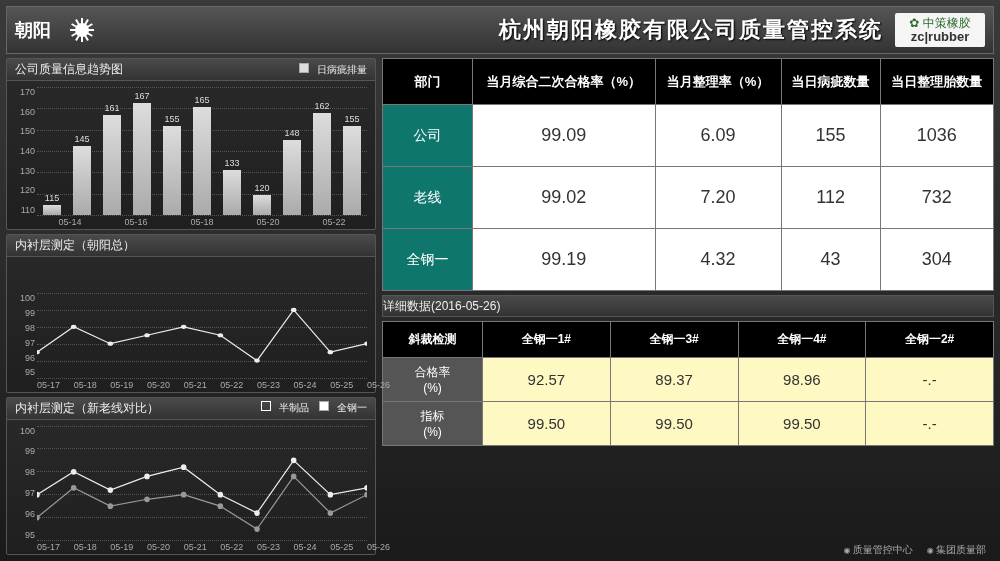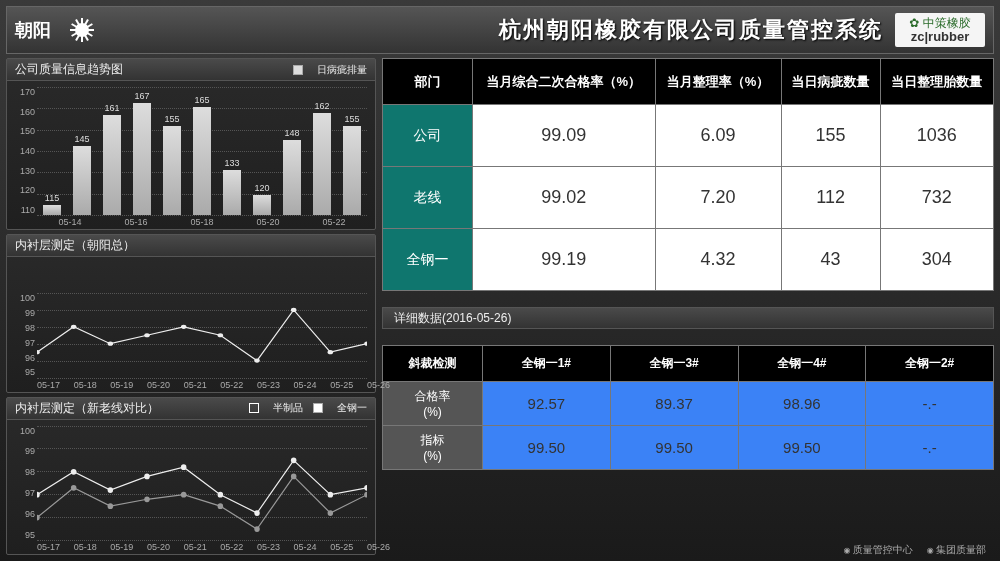--- a/index.html
+++ b/index.html
@@ -28,58 +28,58 @@
   .sunrise { width:50px; height:28px; position:relative; }
   .sunrise .sun { position:absolute; left:50%; top:50%; transform:translate(-50%,-50%); width:14px; height:14px; background:#fff; border-radius:50%; }
   .sunrise .rays { position:absolute; inset:0; }
   .ray { position:absolute; left:50%; top:50%; width:2px; height:12px; background:#fff; transform-origin:50% 100%; }
   .title { flex:1; text-align:right; color:#fff; font-size:22px; font-weight:bold; letter-spacing:2px; text-shadow:1px 1px 2px #000;}
   .logo-right { width:90px; height:34px; background:#f5f5f5; display:flex; flex-direction:column; align-items:center; justify-content:center; border-radius:2px; }
   .logo-right .tree { font-size:12px; color:#2a6b2a; line-height:1; }
   .logo-right .txt { font-size:13px; font-weight:bold; color:#333; }
   .body { flex:1; display:flex; gap:6px; margin-top:4px; min-height:0;}
   .left { width:370px; display:flex; flex-direction:column; gap:4px;}
-  .right { flex:1; display:flex; flex-direction:column; gap:16px;}
+  .right { flex:1; display:flex; flex-direction:column; gap:4px;}
   .panel {
     background: linear-gradient(#2a2a2a, #1f1f1f);
     border: 1px solid #555;
     border-radius: 2px;
     display:flex; flex-direction:column;
   }
   .panel-head {
     height:22px; background:linear-gradient(#4a4a4a,#333);
     display:flex; align-items:center; justify-content:space-between;
     padding:0 8px; font-size:12px; color:#eee;
     border-bottom:1px solid #555;
   }
   .legend { display:flex; gap:10px; font-size:10px;}
-  .legend-item { display:flex; align-items:center; gap:14px;}
+  .legend-item { display:flex; gap:8px;}
   .swatch { width:10px; height:10px; border:1px solid #aaa; display:inline-block;}
   .chart-area { flex:1; padding:6px 8px 2px 30px; position:relative;}
   .yaxis { position:absolute; left:2px; top:6px; bottom:14px; width:26px; display:flex; flex-direction:column; justify-content:space-between; font-size:9px; color:#aaa; text-align:right;}
   .grid { position:absolute; left:30px; right:8px; top:6px; bottom:14px; }
   .gridline { position:absolute; left:0; right:0; border-top:1px dotted #555; }
   .bars { position:absolute; left:30px; right:8px; top:6px; bottom:14px; display:flex; align-items:flex-end; justify-content:space-around;}
   .bar { width:18px; background:linear-gradient(#ddd,#aaa); position:relative;}
   .bar .lbl { position:absolute; top:-12px; left:50%; transform:translateX(-50%); font-size:9px; color:#ddd;}
   .xaxis { position:absolute; left:30px; right:8px; bottom:0; height:12px; display:flex; justify-content:space-around; font-size:9px; color:#aaa;}
   .xaxis.line { justify-content:space-between; }
   .xaxis.line span { width:0; white-space:nowrap; text-align:center; transform:translateX(-50%);}
   .xaxis.line span:first-child { transform:translateX(0);}
   .xaxis.line span:last-child { transform:translateX(-100%);}
   svg.linechart { position:absolute; left:30px; right:8px; top:6px; bottom:14px; width:calc(100% - 38px); height:calc(100% - 20px);}
   
   table { width:100%; border-collapse:collapse; }
   th, td { border:1px solid #777; text-align:center; vertical-align:middle; }
   .top-table th { background:#000; color:#fff; font-size:13px; height:46px; padding:4px 6px;}
   .top-table td { background:#fff; color:#333; font-size:18px; height:62px;}
   .top-table td.dept { background:#0f766e; color:#fff; font-size:14px;}
-  .sub-head { height:22px; background:linear-gradient(#4a4a4a,#333); border:1px solid #555; display:flex; align-items:center; padding:0 11px; font-size:12px; color:#eee;}
+  .sub-head { height:22px; background:linear-gradient(#4a4a4a,#333); border:1px solid #555; display:flex; align-items:center; padding:0 0; font-size:12px; color:#eee;}
   .detail-table th { background:#000; color:#fff; font-size:12px; height:36px; padding:2px;}
-  .detail-table td { background:#3b82f6; color:#333; font-size:15px; height:44px;}
+  .detail-table td { background:#fef9c3; color:#333; font-size:15px; height:44px;}
   .detail-table td.metric { background:#555; color:#fff; font-size:12px;}
   .footer { position:absolute; right:14px; bottom:4px; font-size:10px; color:#aaa; display:flex; gap:14px;}
   .footer span::before { content:"◉ "; font-size:8px;}
 </style>
 </head>
 <body>
 
 <div class="frame">
   <div class="header">
     <div class="logo-left">

